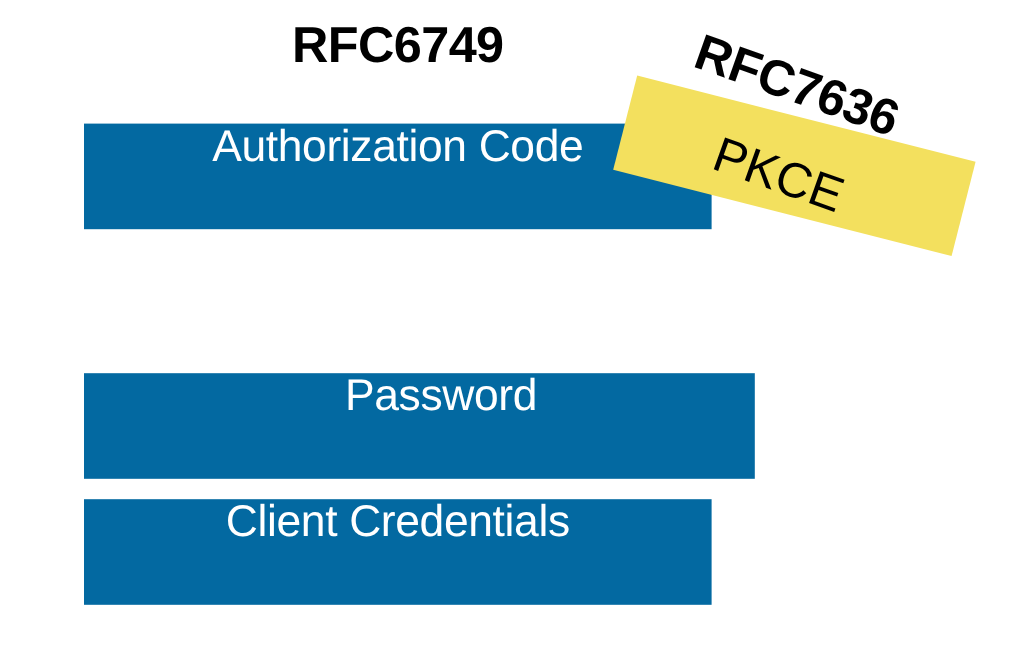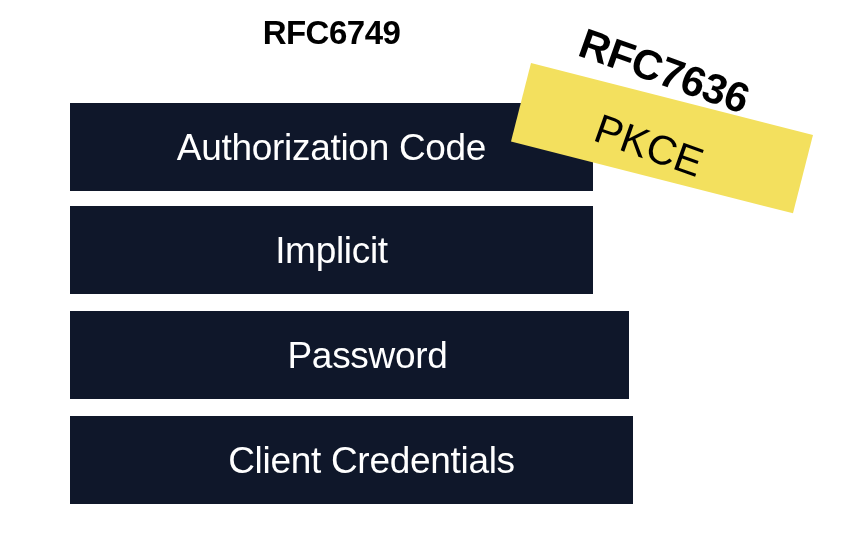--- a/index.html
+++ b/index.html
@@ -22,58 +22,58 @@
     overflow: hidden;
   }
 
   
   .rfc-title {
     position: absolute;
     left: 70px;
     top: 16px;
     width: 523px;
     text-align: center;
-    font-size: 33px;
+    font-size: 42px;
     font-weight: bold;
     color: #000000;
     letter-spacing: -0.5px;
     line-height: 1.05;
     white-space: nowrap;
   }
 
   
   .bars-layer {
     position: absolute;
     left: 0;
     top: 0;
     width: 860px;
     height: 544px;
   }
   .bar {
     position: absolute;
     left: 70px;
     width: 523px;
     height: 88px;
-    background: #0f172a;
+    background: #0369a1;
     display: flex;
-    align-items: center;
+    align-items: flex-start;
     justify-content: center;
   }
   .bar-label {
     font-size: 37px;
     font-weight: normal;
     color: #ffffff;
     letter-spacing: -0.3px;
     line-height: 1;
     white-space: nowrap;
   }
   .bar-0 { top: 103px; }
   .bar-1 { top: 206px; }
   .bar-2 { top: 311px; padding-left: 36px; }
-  .bar-3 { top: 416px; padding-left: 40px; }
+  .bar-3 { top: 416px; }
 
   
   .sticker-layer {
     position: absolute;
     left: 0;
     top: 0;
     width: 860px;
     height: 544px;
   }
   .sticker {
@@ -121,23 +121,20 @@
 <div id="diagram">
 
   <div class="rfc-title">RFC6749</div>
 
   <div class="bars-layer">
 
     <div class="bar bar-0">
       <span class="bar-label">Authorization Code</span>
     </div>
 
-    <div class="bar bar-1">
-      <span class="bar-label">Implicit</span>
-    </div>
 
     <div class="bar bar-2">
       <span class="bar-label">Password</span>
     </div>
 
     <div class="bar bar-3">
       <span class="bar-label">Client Credentials</span>
     </div>
 
   </div>

